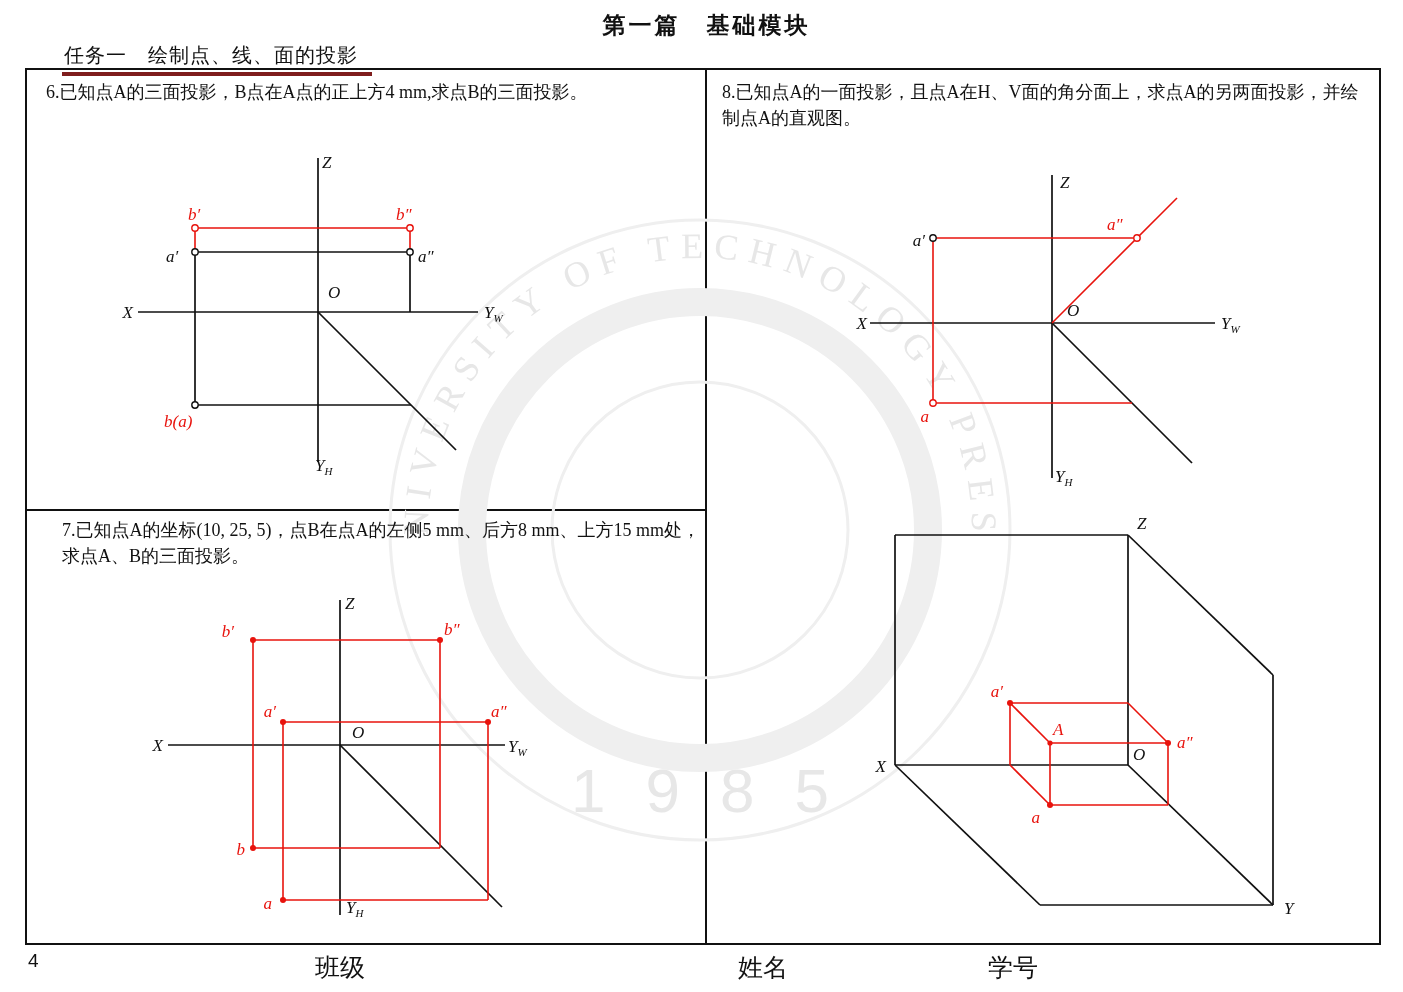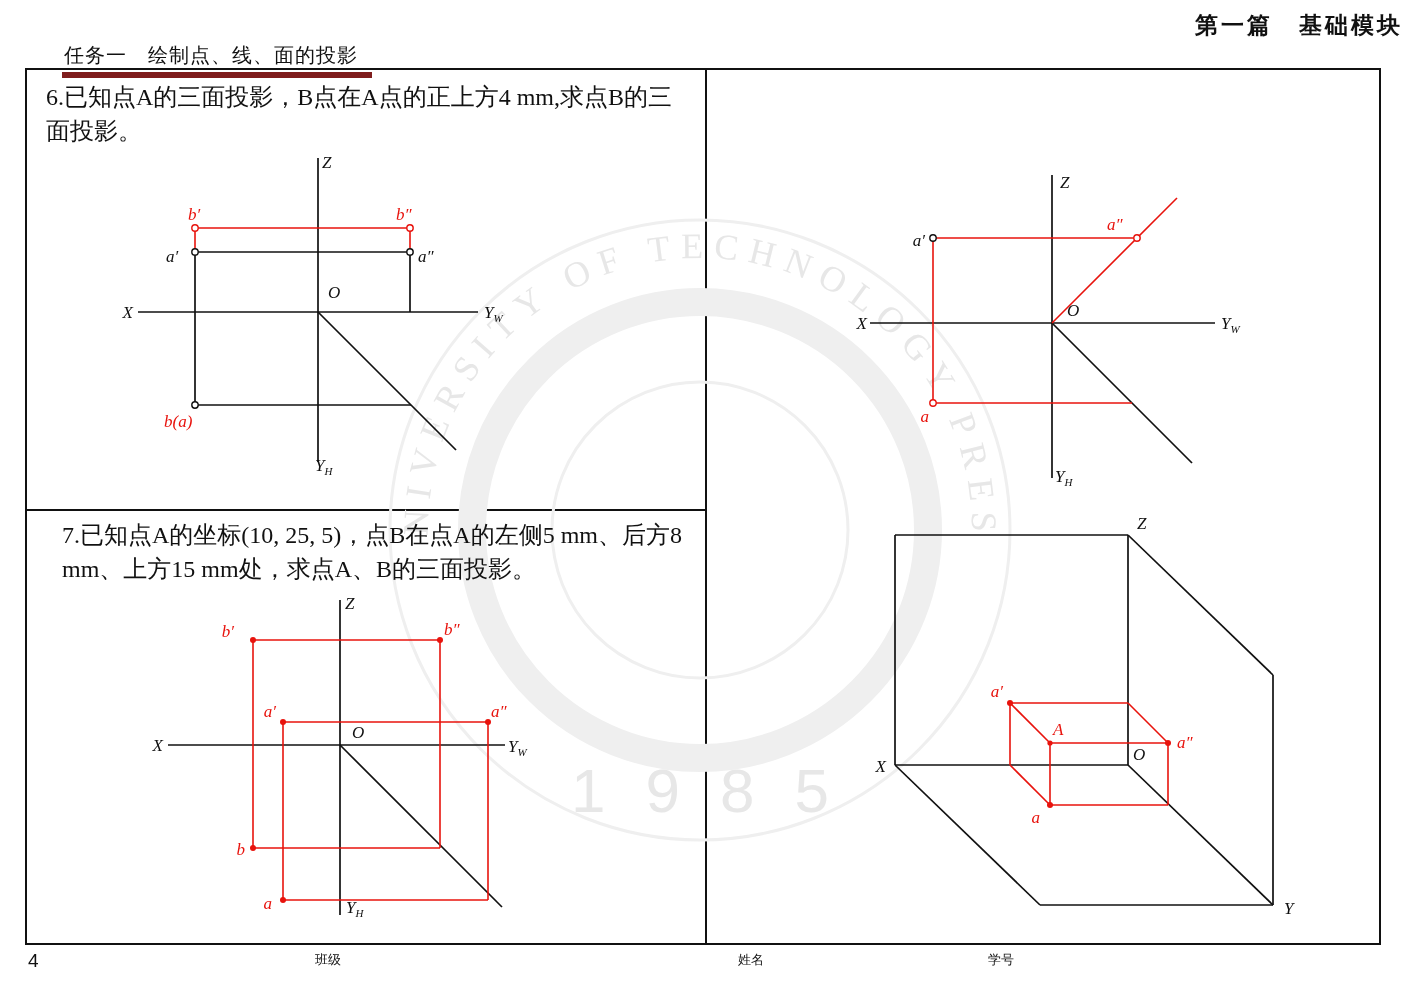--- a/index.html
+++ b/index.html
@@ -1,48 +1,48 @@
 <!DOCTYPE html>
 <html><head>
 <meta charset="utf-8">
 <style>
   * { margin:0; padding:0; box-sizing:border-box; }
   html,body { background:#ffffff; }
   .page { position:relative; width:1403px; height:992px; background:#fff; overflow:hidden;
           font-family:"Liberation Serif","DejaVu Serif",serif; color:#111; }
 
-  .header-title { position:absolute; top:10px; left:0; width:100%; text-align:right;
+  .header-title { position:absolute; top:10px; left:0; width:100%; text-align:center;
                   font-family:"Liberation Sans","DejaVu Sans",sans-serif; font-weight:bold;
                   font-size:23px; letter-spacing:3px;padding-left:10px; }
   .task-title { position:absolute; top:42px; left:62px; font-size:20px; letter-spacing:1px;
-                border-bottom:6px solid #7f1d1d; padding:0 14px 3px 2px; }
+                border-bottom:4px solid #7f1d1d; padding:0 14px 3px 2px; }
 
   .main-box { position:absolute; left:25px; top:68px; width:1356px; height:877px; border:2px solid #111; }
   .v-divider { position:absolute; left:705px; top:68px; width:2px; height:877px; background:#111; }
   .h-divider { position:absolute; left:25px; top:509px; width:682px; height:2px; background:#111; }
 
-  .prob { position:absolute; font-size:24px; line-height:1.42; z-index:2; }
+  .prob { position:absolute; font-size:18px; line-height:1.42; z-index:2; }
   #p6text { left:46px; top:80px; width:632px; }
   #p7text { left:62px; top:518px; width:650px; }
   #p8text { left:722px; top:80px; width:650px; }
 
   .diag { position:absolute; z-index:2; }
   .diag text { font-family:"Liberation Serif","DejaVu Serif",serif; font-style:italic;
                font-size:17px; fill:#111; }
   .diag .sub { font-size:11px; }
   .diag .red { fill:#e8130d; }
   .gk line { stroke:#111; stroke-width:1.7; }
   .gr line { stroke:#e8130d; stroke-width:1.6; }
   .oc  { fill:#fff; stroke:#111; stroke-width:1.4; }
   .ocr { fill:#fff; stroke:#e8130d; stroke-width:1.4; }
   .dot { fill:#e8130d; }
 
   .watermark { position:absolute; left:330px; top:160px; z-index:1; }
 
-  .footer-label { position:absolute; top:951px; font-size:13px; z-index:2; }
+  .footer-label { position:absolute; top:951px; font-size:25px; z-index:2; }
   .page-num { position:absolute; left:28px; top:950px; font-size:19px; z-index:2;
               font-family:"Liberation Sans","DejaVu Sans",sans-serif; }
 </style>
 </head>
 <body>
 
 <div class="page">
 
   <svg class="watermark" width="740" height="740" viewBox="0 0 740 740">
     <circle cx="370" cy="370" r="310" fill="none" stroke="#efefef" stroke-width="3"></circle>
@@ -57,20 +57,21 @@
 
   <div class="header-title">第一篇　基础模块</div>
   <div class="task-title">任务一　绘制点、线、面的投影</div>
 
   <div class="main-box"></div>
   <div class="v-divider"></div>
   <div class="h-divider"></div>
 
   <div class="prob" id="p6text">6.已知点A的三面投影，B点在A点的正上方4 mm,求点B的三面投影。</div>
   <div class="prob" id="p7text">7.已知点A的坐标(10, 25, 5)，点B在点A的左侧5 mm、后方8 mm、上方15 mm处，求点A、B的三面投影。</div>
+  <div class="prob" id="p8text">8.已知点A的一面投影，且点A在H、V面的角分面上，求点A的另两面投影，并绘制点A的直观图。</div>
 
   <svg class="diag" style="left:100px;top:140px" width="420" height="340" viewBox="0 0 420 340">
     <g class="gk">
       <line x1="218" y1="18" x2="218" y2="322"></line>
       <line x1="38" y1="172" x2="378" y2="172"></line>
       <line x1="218" y1="172" x2="356" y2="310"></line>
       <line x1="95" y1="112" x2="310" y2="112"></line>
       <line x1="95" y1="112" x2="95" y2="265"></line>
       <line x1="310" y1="112" x2="310" y2="172"></line>
       <line x1="95" y1="265" x2="311" y2="265"></line>

